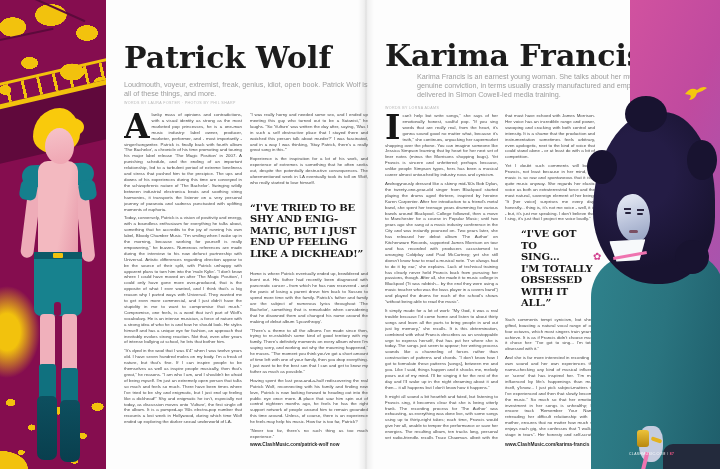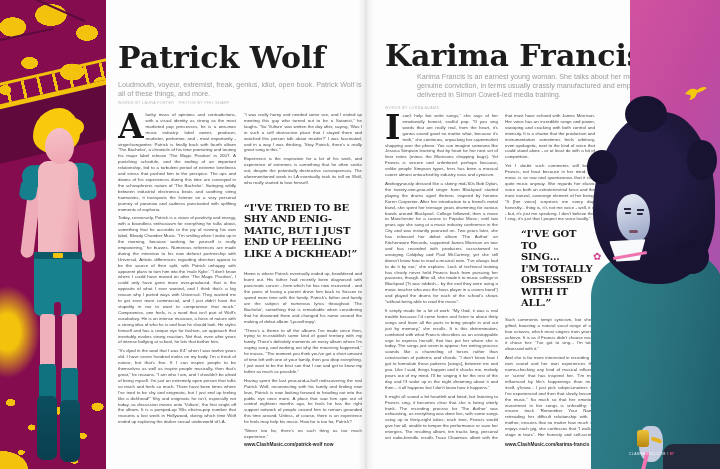--- a/index.html
+++ b/index.html
@@ -18,21 +18,21 @@
   .dropcap{float:left;font-family:"DejaVu Serif",serif;font-weight:700;font-size:33px;
            line-height:27px;margin:1px 2px 0 0;color:#161616;}
   .pquote{margin:16px 0 12px;font-family:"DejaVu Serif",serif;font-weight:700;font-size:10px;
           line-height:11.5px;letter-spacing:-.2px;color:#191919;white-space:pre-line;}
   .pquote.rt{margin:6px 16px 8px;}
   .urlfoot{position:absolute;margin:0;font-size:4.8px;font-weight:bold;color:#2b2b2b;}
   .sp-hair{float:right;width:24px;height:118px;}
   .sp-flower{float:right;clear:right;width:22px;height:200px;margin-top:96px;}
 
   
-  .page-left{position:absolute;left:106px;top:0;width:260px;height:335px;}
+  .page-left{position:absolute;left:112px;top:0;width:260px;height:335px;}
   .page-right{position:absolute;left:366px;top:0;width:354px;height:469px;}
   .fold{position:absolute;left:358px;top:0;width:16px;height:469px;z-index:4;
         background:linear-gradient(to right,rgba(0,0,0,0),rgba(0,0,0,.06) 40%,rgba(90,90,90,.18) 50%,rgba(0,0,0,.05) 60%,rgba(0,0,0,0));}
 
   
   .photo-left{position:absolute;left:0;top:0;width:106px;height:469px;overflow:hidden;
               background:#850d4f;z-index:1;}
   .photo-left div{position:absolute;}
   .pl-sky{left:0;top:0;width:106px;height:150px;background:
     radial-gradient(22px 16px at 12% 18%,#f2c20d 60%,transparent 61%),

